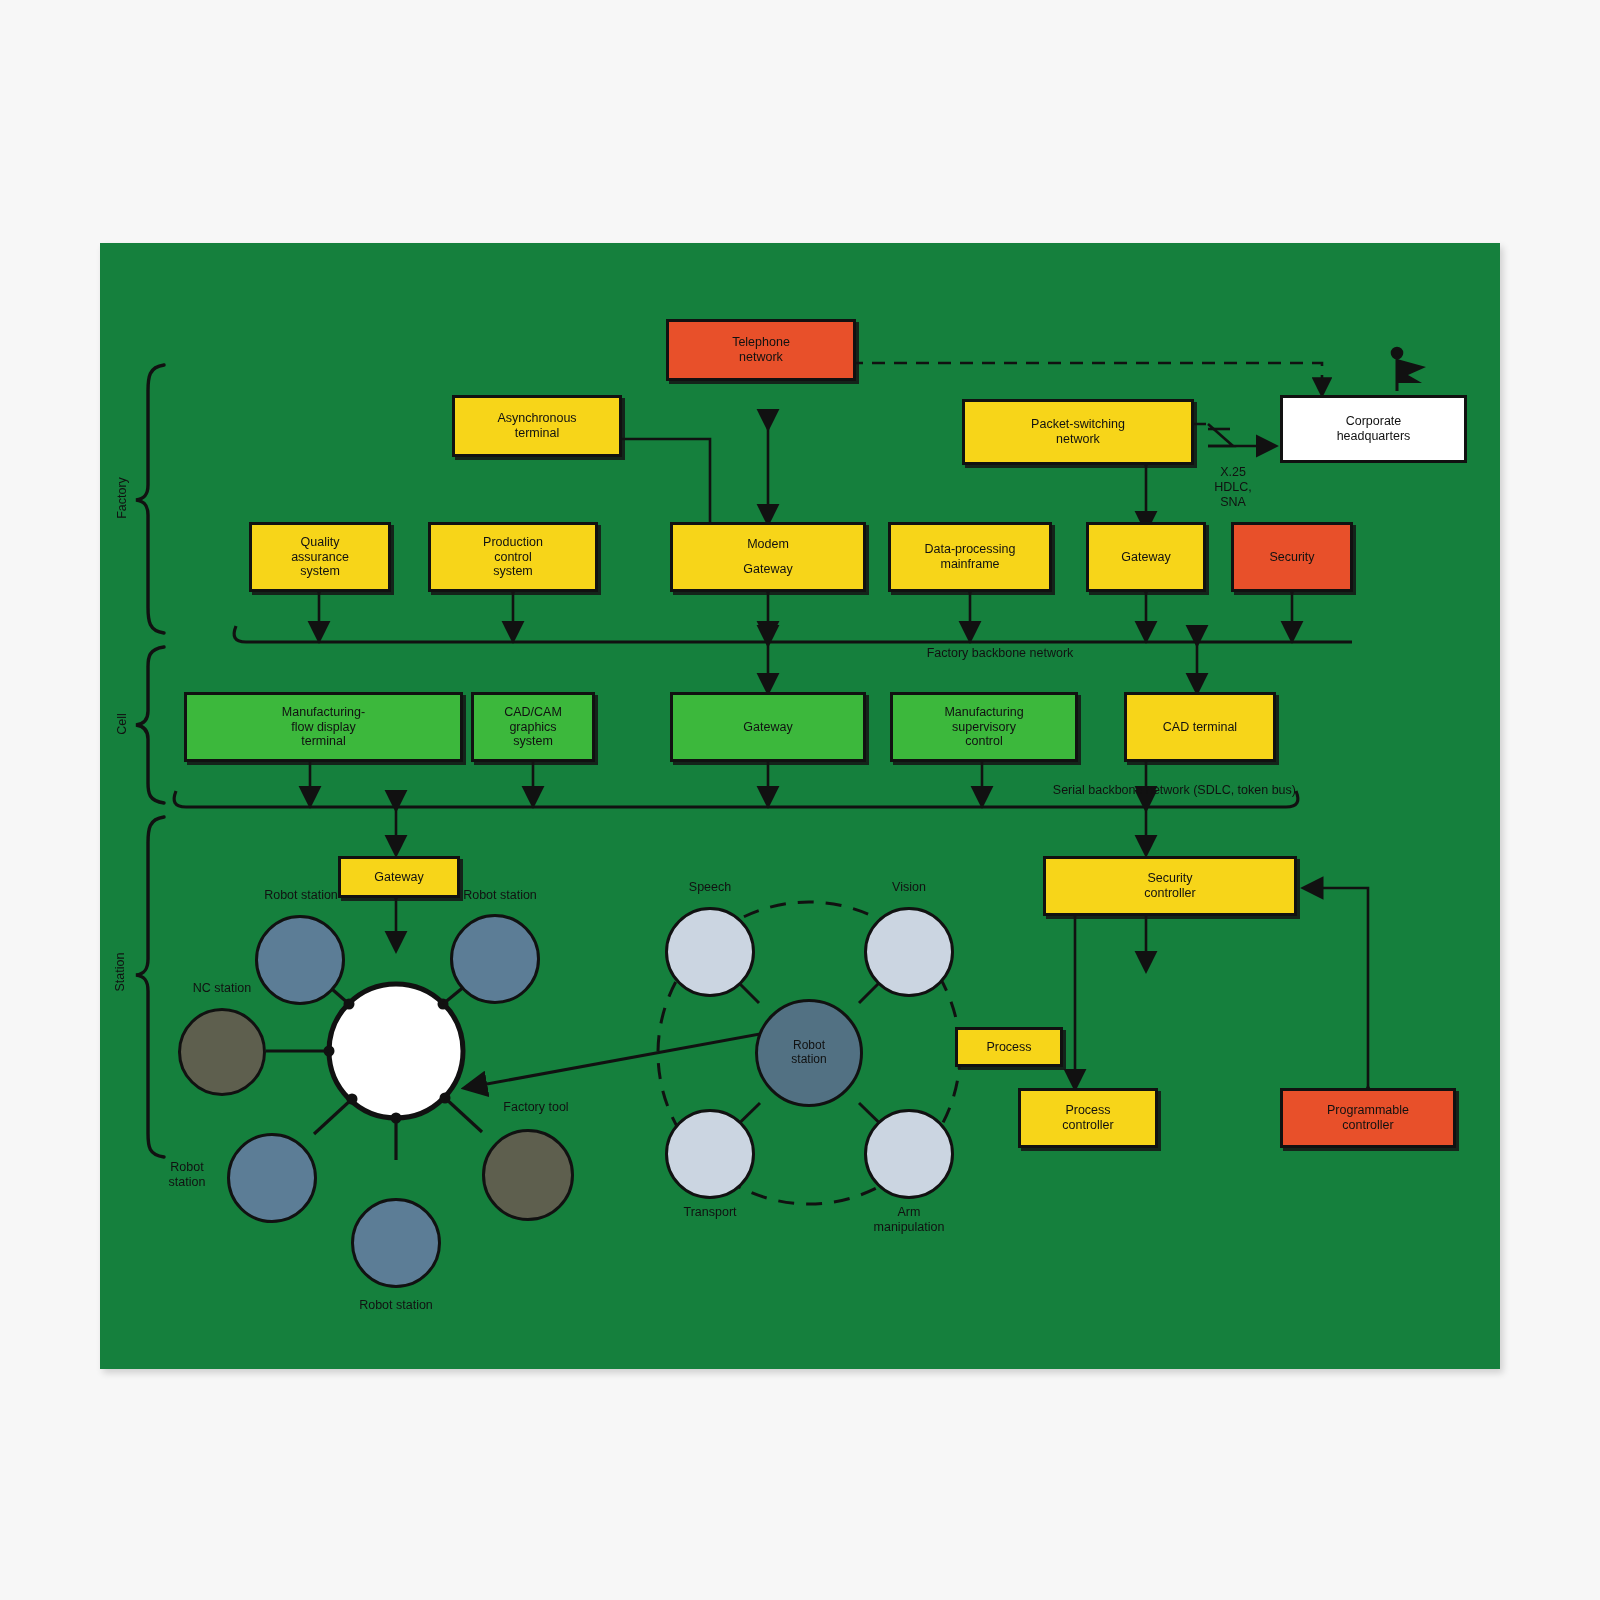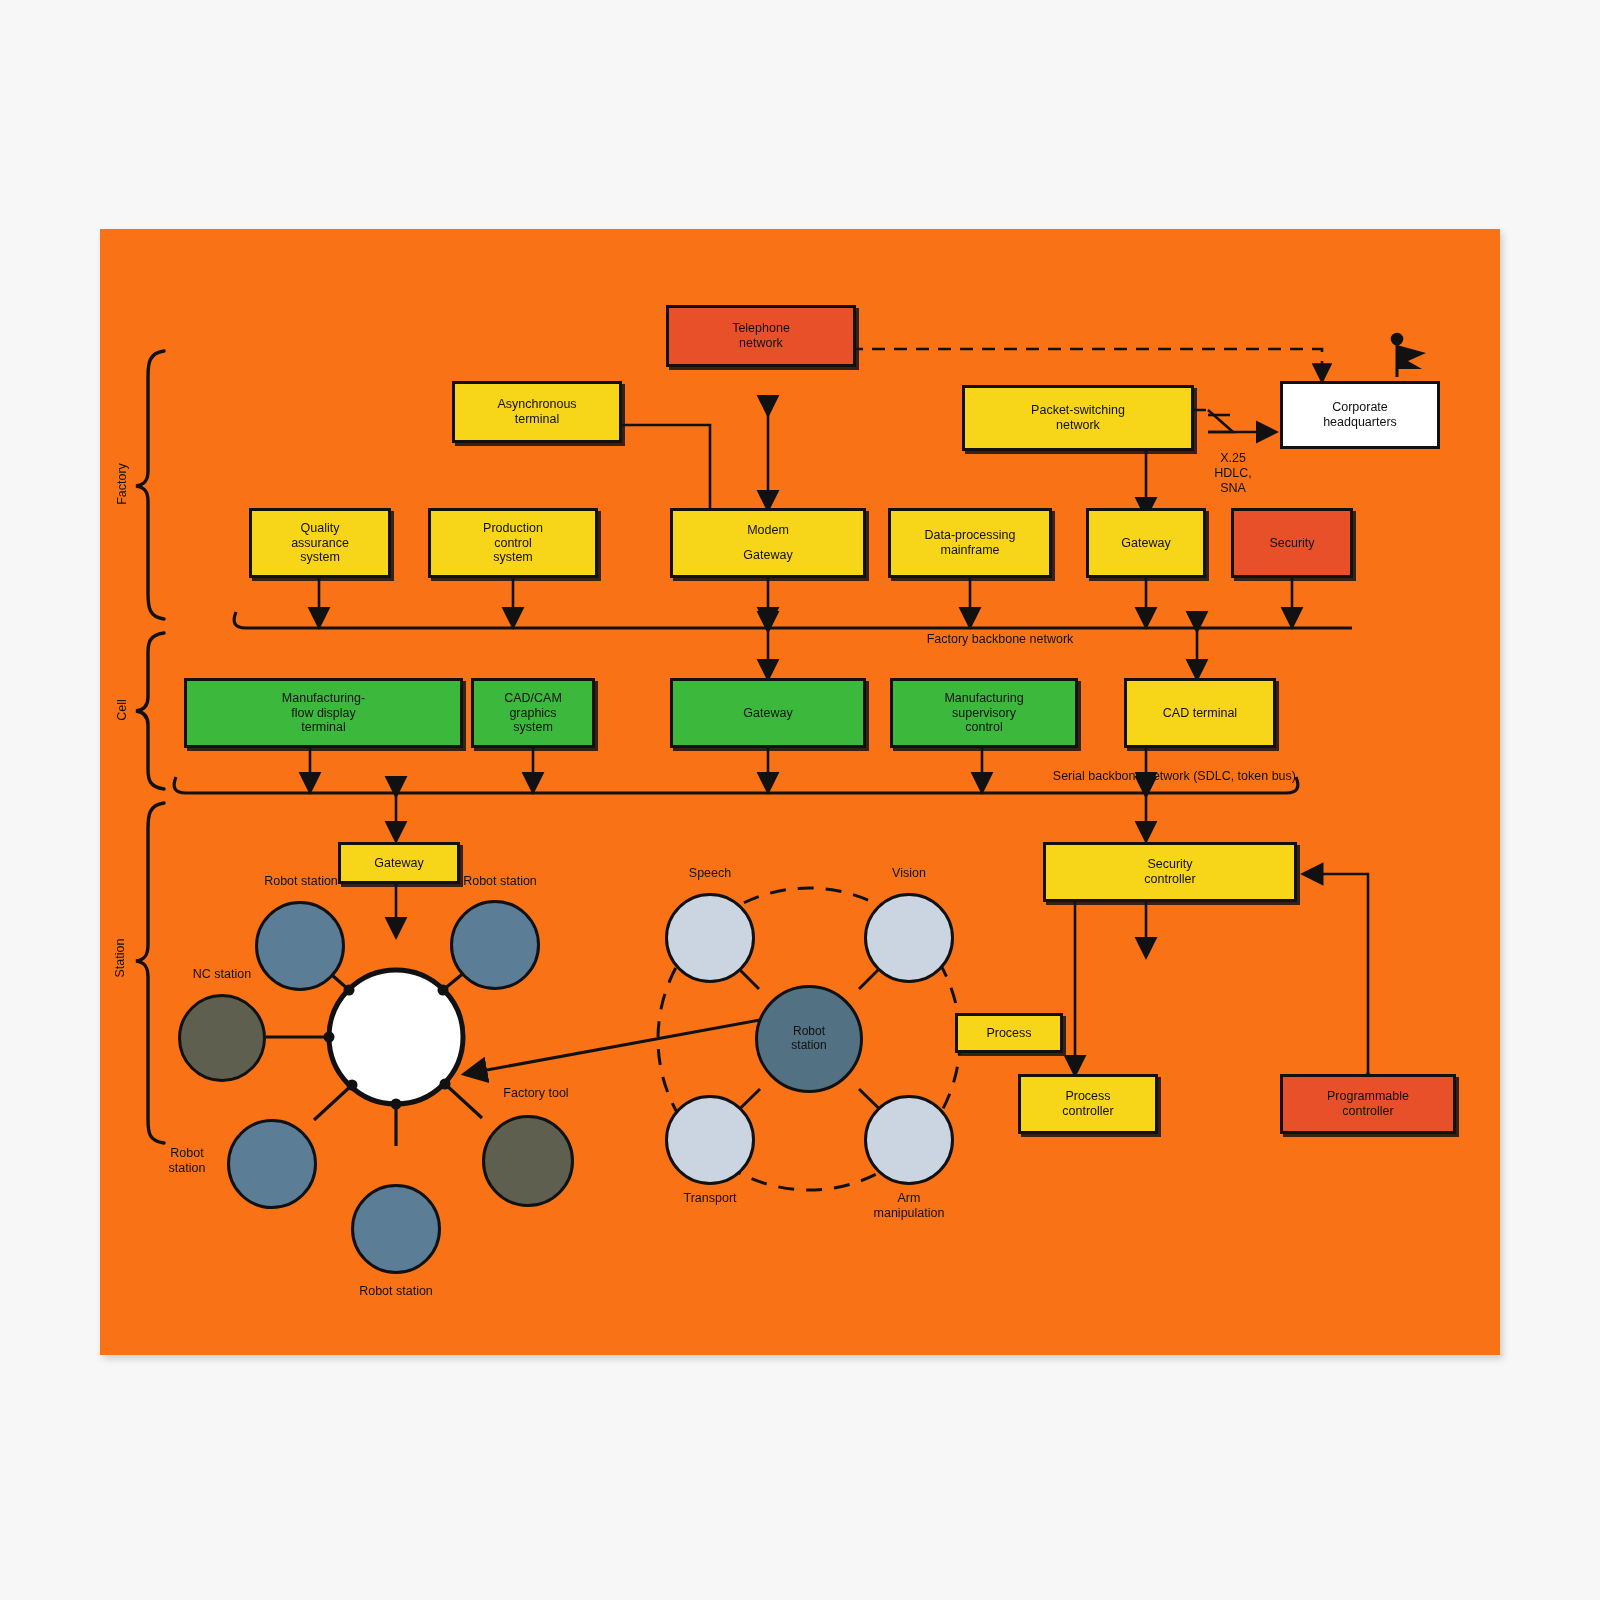--- a/index.html
+++ b/index.html
@@ -1,20 +1,20 @@
 <!DOCTYPE html>
 <html><head>
 <meta charset="utf-8">
 <style>
   html,body{margin:0;padding:0;background:#f7f7f7;}
   body{width:1600px;height:1600px;overflow:hidden;font-family:"Liberation Sans",sans-serif;}
   #stage{position:relative;width:1600px;height:1600px;background:#f7f7f7;}
   #page{
-    position:absolute;left:100px;top:229px;width:1400px;height:1126px;
-    background:#f97316;
+    position:absolute;left:100px;top:243px;width:1400px;height:1126px;
+    background:#15803d;
     box-shadow:3px 4px 7px rgba(0,0,0,0.16);
   }
   svg#art{position:absolute;left:0;top:0;width:1400px;height:1126px;overflow:visible;}
 
   .nodebox{
     position:absolute;box-sizing:border-box;
     border:3px solid #111;
     display:flex;align-items:center;justify-content:center;
     text-align:center;line-height:1.18;
     color:#111;font-size:12.5px;
@@ -160,21 +160,21 @@
     <div class="nodebox yellow" style="left:352px;top:152px;width:170px;height:62px;">
       <span>Asynchronous
 terminal</span>
     </div>
 
     <div class="nodebox yellow" style="left:862px;top:156px;width:232px;height:66px;">
       <span>Packet-switching
 network</span>
     </div>
 
-    <div class="nodebox white" style="left:1180px;top:152px;width:160px;height:68px;border-width:3px;">
+    <div class="nodebox white" style="left:1180px;top:152px;width:187px;height:68px;border-width:3px;">
       <span>Corporate
 headquarters</span>
     </div>
 
     <div class="lbl" style="left:1098px;top:222px;width:70px;">X.25
 HDLC,
 SNA</div>
 
     <div class="nodebox yellow" style="left:149px;top:279px;width:142px;height:70px;">
       <span>Quality

